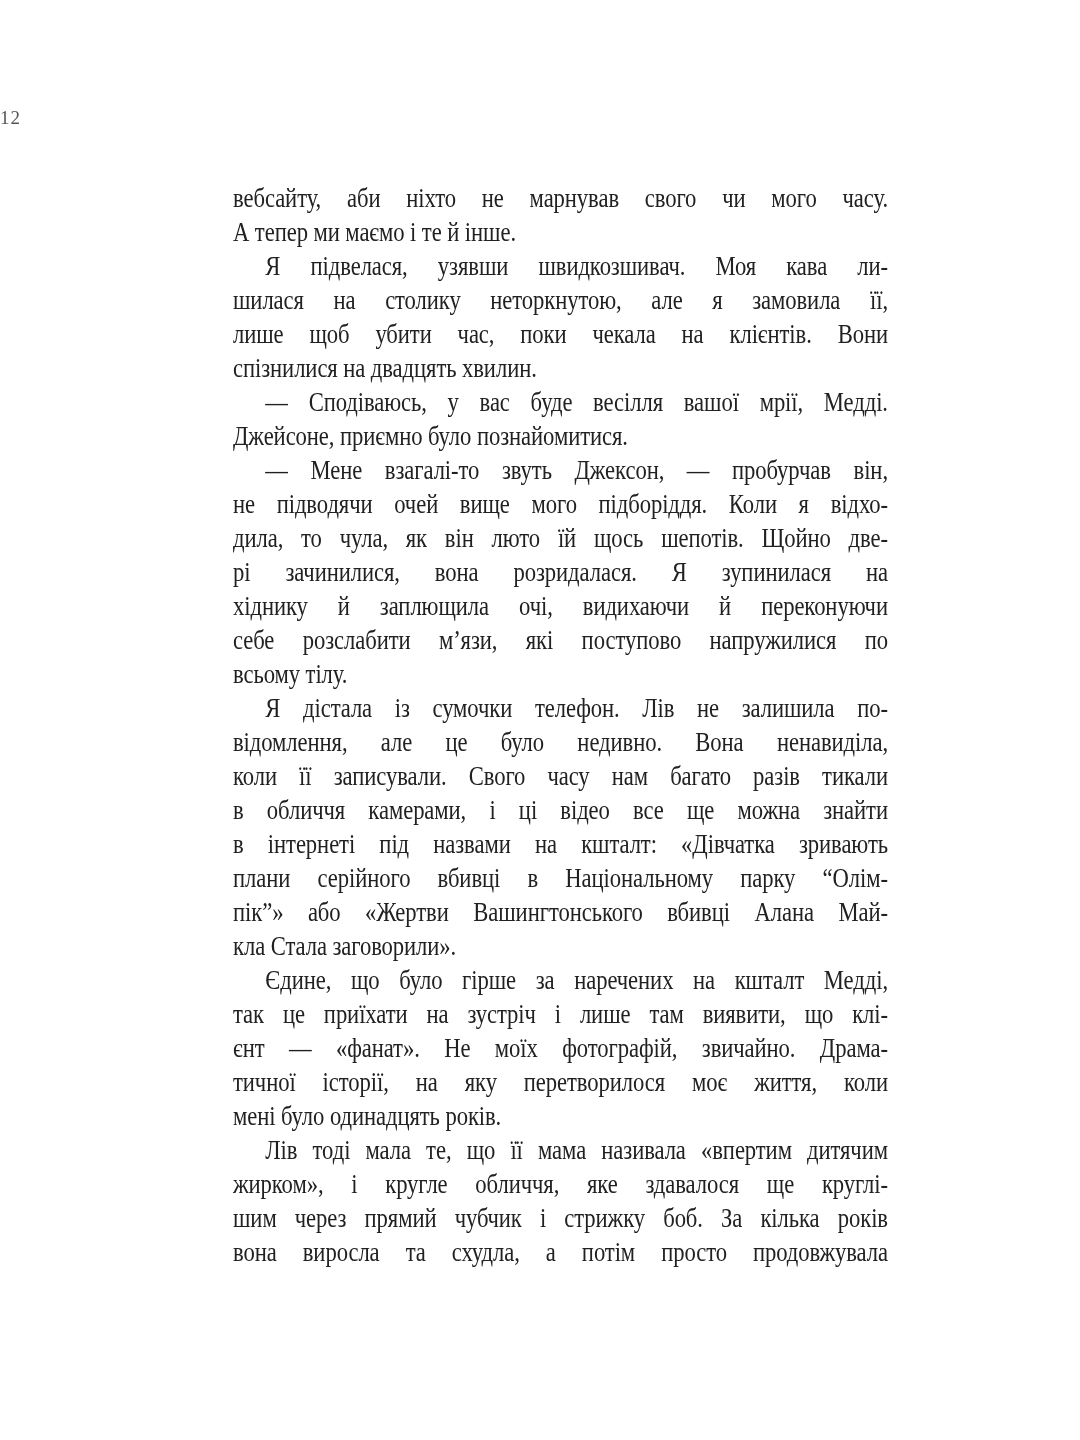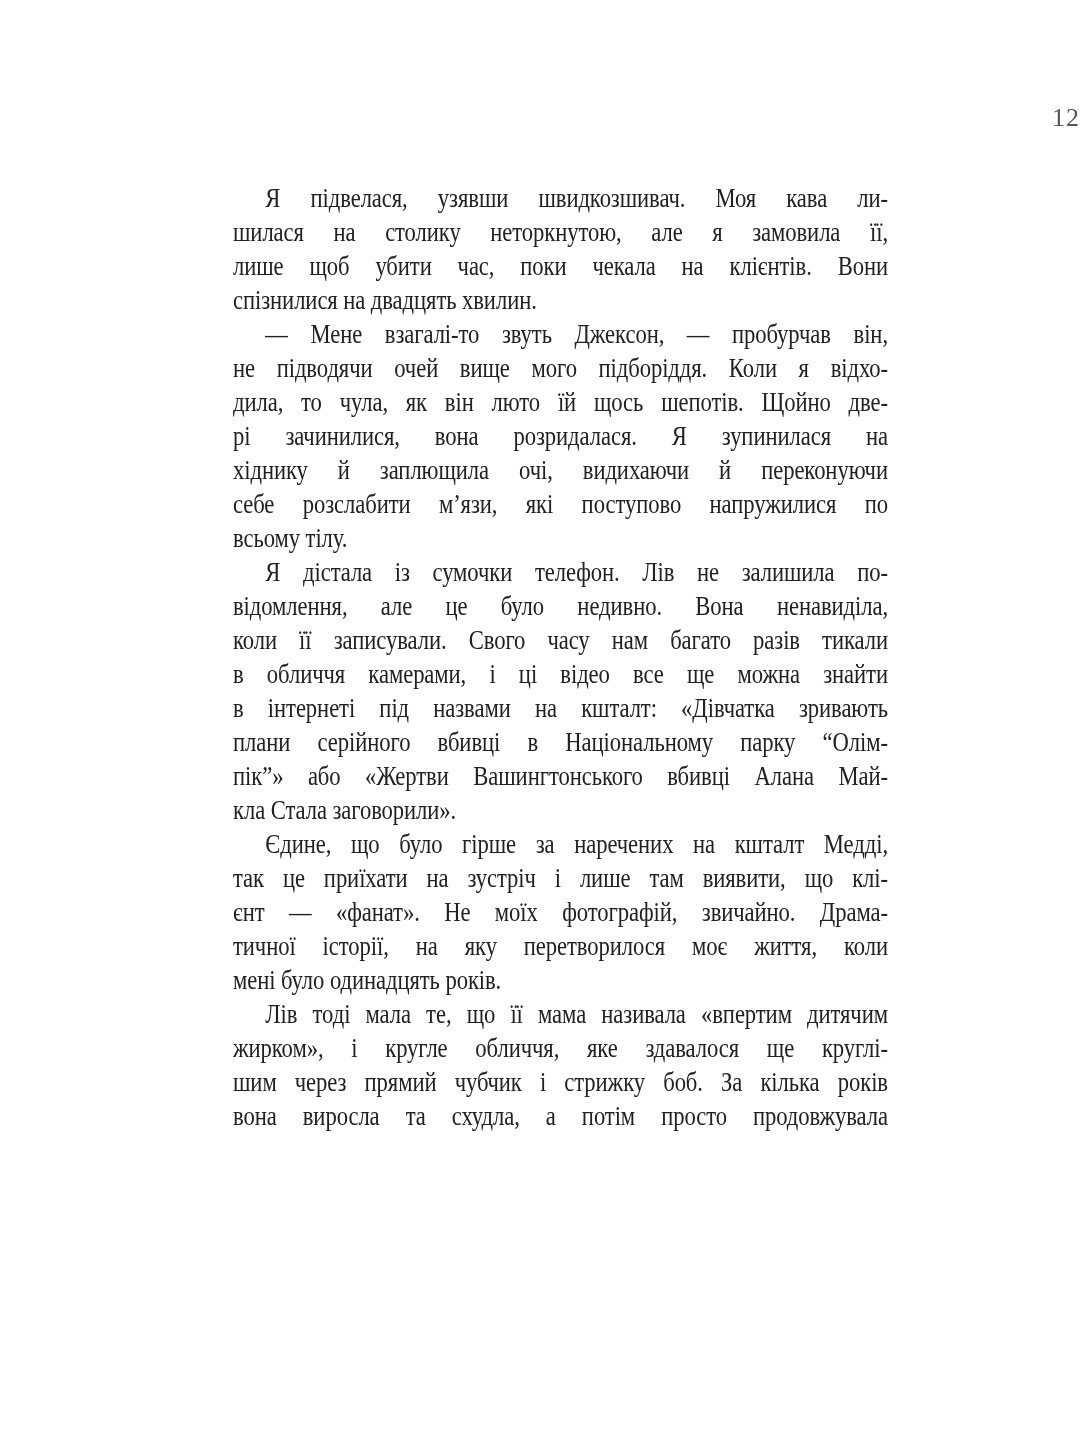--- a/index.html
+++ b/index.html
@@ -23,22 +23,22 @@
     width: 1080px;
     height: 1440px;
     background: var(--background);
     overflow: hidden;
   }
   .page-number {
     position: absolute;
     top: 103px;
     left: 0;
     width: 100%;
-    text-align: right;
-    font-size: 26px;
+    text-align: left;
+    font-size: 19px;
     line-height: 30px;
     color: var(--page_number);
     letter-spacing: 1px;
   }
   .text-block {
     position: absolute;
     left: 233px;
     top: 181px;
     width: 655px;
     color: var(--text);
@@ -67,24 +67,32 @@
     text-align-last: left;
   }
 </style>
 </head>
 <body>
 
 <div class="page">
   <div class="page-number">12</div>
   <div class="text-block" id="text-block">
       <div class="paragraph">
+        <div class="line">вебсайту, аби ніхто не марнував свого чи мого часу.</div>
+        <div class="line para-end">А тепер ми маємо і те й інше.</div>
+      </div>
+      <div class="paragraph">
         <div class="line indented">Я підвелася, узявши швидкозшивач. Моя кава ли-</div>
         <div class="line">шилася на столику неторкнутою, але я замовила її,</div>
         <div class="line">лише щоб убити час, поки чекала на клієнтів. Вони</div>
         <div class="line para-end">спізнилися на двадцять хвилин.</div>
+      </div>
+      <div class="paragraph">
+        <div class="line indented">— Сподіваюсь, у вас буде весілля вашої мрії, Медді.</div>
+        <div class="line para-end">Джейсоне, приємно було познайомитися.</div>
       </div>
       <div class="paragraph">
         <div class="line indented">— Мене взагалі-то звуть Джексон, — пробурчав він,</div>
         <div class="line">не підводячи очей вище мого підборіддя. Коли я відхо-</div>
         <div class="line">дила, то чула, як він люто їй щось шепотів. Щойно две-</div>
         <div class="line">рі зачинилися, вона розридалася. Я зупинилася на</div>
         <div class="line">хіднику й заплющила очі, видихаючи й переконуючи</div>
         <div class="line">себе розслабити м’язи, які поступово напружилися по</div>
         <div class="line para-end">всьому тілу.</div>
       </div>

